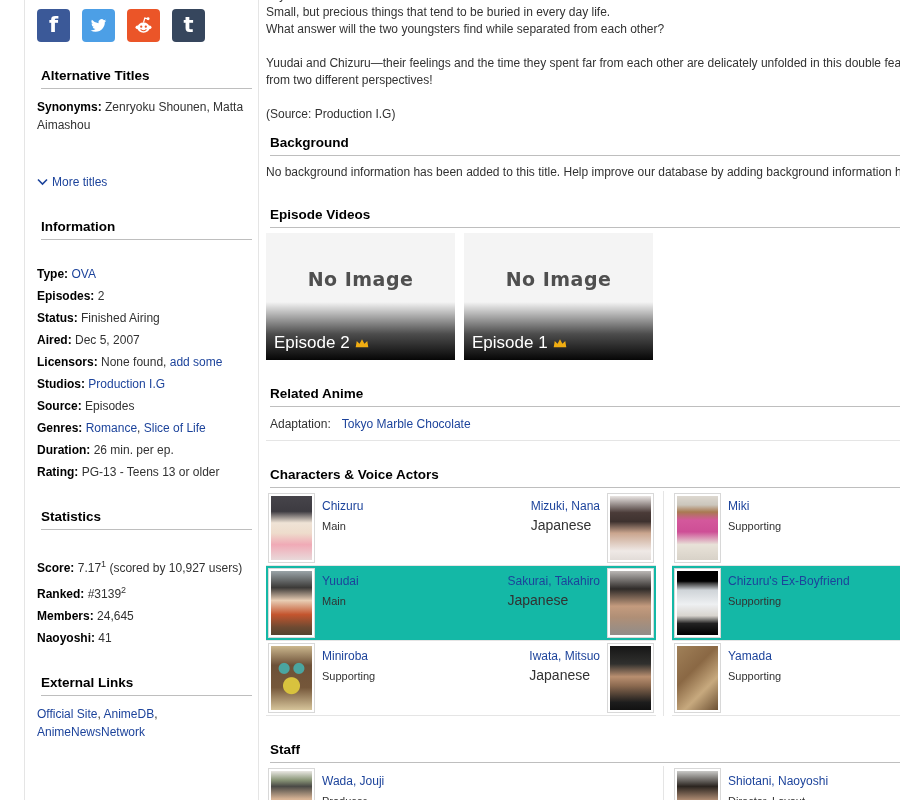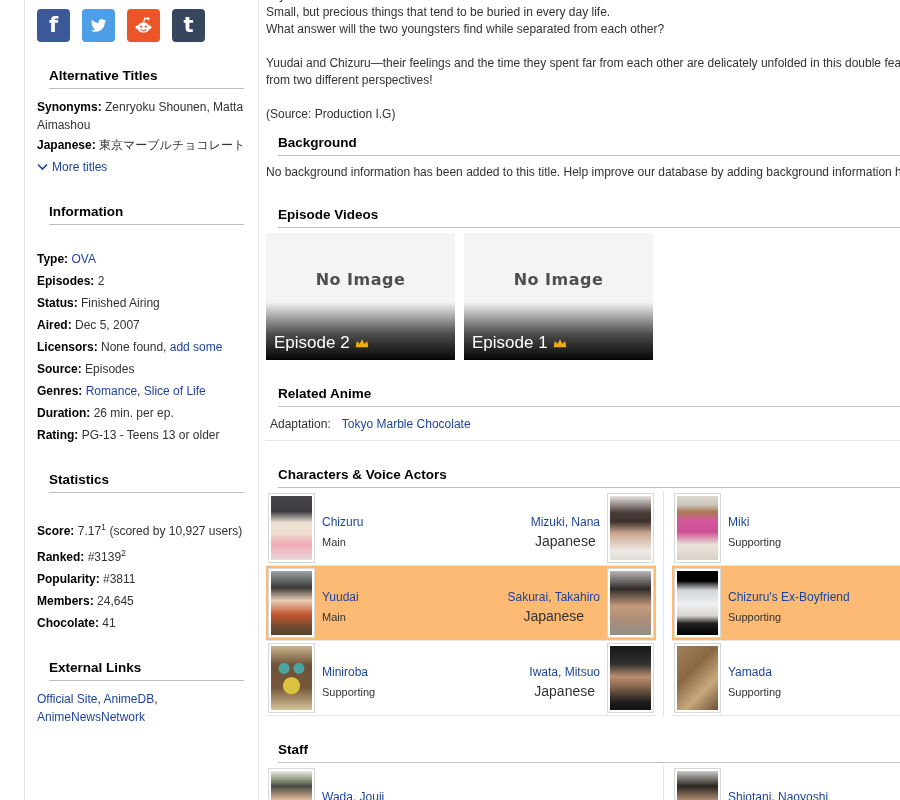--- a/index.html
+++ b/index.html
@@ -20,72 +20,72 @@
     display:flex; align-items:center; justify-content:center; cursor:pointer;
   }
   .sicon.fb { background:#3b5998; }
   .sicon.tw { background:#4c9fe6; }
   .sicon.rd { background:#eb5528; }
   .sicon.tb { background:#36465d; }
   .sicon .letter { font-weight:bold; font-size:21px; line-height:1; font-family:"DejaVu Sans", sans-serif; }
 
   .h2 {
     font-size:13.5px; font-weight:bold; color:#000;
-    border-bottom:1px solid #bebebe; padding:2px 0 5px; margin:24px 12px 0;
+    border-bottom:1px solid #bebebe; padding:2px 0 5px; margin:24px 4px 0;
   }
   .sb-block { margin-top:9px; line-height:18px; }
   .sb-row { line-height:22px; margin-top:0; }
   .sb-rows { margin-top:23px; }
   .sb-row b, .sb-block b { color:#000; }
   sup { font-size:9px; }
-  .morelink { display:inline-flex; align-items:center; gap:4px; line-height:22px; }
+  .morelink { display:inline-flex; align-items:center; gap:4px; line-height:22px;margin-top:37px; }
 
   
   .main { width:1080px; flex-shrink:0; border-left:1px solid #e5e5e5; padding-left:7px; }
   .syn-clip { height:4px; overflow:hidden; }
   .syn-clip > div { margin-top:-13px; line-height:17px; }
   .syn-line { line-height:17px; white-space:nowrap; }
   .gap { height:17px; }
   .h2.first { margin-top:10px; }
   .bg-text { margin-top:8px; line-height:17px; white-space:nowrap; }
 
   
   .ep-videos { display:flex; gap:9px; margin-top:5px; }
   .ep-thumb { width:189px; height:127px; background:#f4f4f4; position:relative; overflow:hidden; cursor:pointer; }
   .ep-noimg {
     position:absolute; top:0; left:0; right:0; height:92px;
     display:flex; align-items:center; justify-content:center;
-    font-weight:bold; font-size:16px; color:#4f4f4f; letter-spacing:0.5px;
+    font-weight:bold; font-size:19px; color:#4f4f4f; letter-spacing:0.5px;
     font-family:"DejaVu Sans", sans-serif;
   }
   .ep-grad {
     position:absolute; left:0; right:0; bottom:0; height:58px;
     background:linear-gradient(to bottom, rgba(70,70,70,0) 0%, rgba(40,40,40,0.82) 55%, #060606 100%);
   }
   .ep-label {
     position:absolute; left:8px; bottom:7px; color:#fff; font-size:17px;
     display:flex; align-items:center; gap:5px;
   }
 
   
   .rel-row { margin-top:3px; padding:7px 0 8px 4px; border-bottom:1px solid #e5e5e5; line-height:15px; }
   .rel-label { margin-right:8px; }
 
   
   .two-col { display:flex; margin-top:3px; }
   .ctable { width:390px; flex-shrink:0; }
   .ctable.right { margin-left:7px; border-left:1px solid #e5e5e5; padding-left:8px; width:395px; }
   .crow { display:flex; align-items:flex-start; min-height:74px; padding:2px 2px; border-bottom:1px solid #e5e5e5; }
-  .crow.alt { background:#fdba74; }
+  .crow.alt { background:#14b8a6; }
   .pframe { width:47px; height:70px; border:1px solid #d8d8d8; background:#fff; padding:2px; flex-shrink:0; cursor:pointer; }
   .pimg { width:100%; height:100%; }
   .cinfo { padding:6px 0 0 7px; }
-  .cname { font-size:12px; line-height:14px;margin-top:16px; }
+  .cname { font-size:12px; line-height:14px; }
   .crole { font-size:11px; color:#323232; margin-top:7px; line-height:12px; }
-  .vainfo { margin-left:auto; text-align:center; padding:6px 7px 0 0; }
+  .vainfo { margin-left:auto; text-align:left; padding:6px 7px 0 0; }
   .valang { font-size:14px; margin-top:4px; }
 
   
   .p-chizuru { background:linear-gradient(180deg,#46444a 0%,#3d3b41 24%,#efe3d6 42%,#eedccc 58%,#f0aab6 76%,#e9d9da 100%); }
   .p-mizuki { background:linear-gradient(180deg,#e9e5e3 0%,#4a3b38 26%,#3e322f 40%,#caa58e 58%,#efe9e6 86%,#e2dcd8 100%); }
   .p-yuudai { background:linear-gradient(180deg,#9aa4a8 0%,#3c3a38 26%,#e8cdb4 46%,#c4552e 68%,#6e4a32 88%,#54432e 100%); }
   .p-sakurai { background:linear-gradient(180deg,#bab7b5 0%,#2f2b29 28%,#c49b7e 55%,#b08f76 72%,#918d8a 100%); }
   .p-miniroba {
     background:
       radial-gradient(circle at 32% 35%, #4aa5a0 0 5px, rgba(0,0,0,0) 6px),
@@ -131,24 +131,20 @@
       <div class="sicon tb">
           <span class="letter">t</span>
         </div>
     </div>
 
     <div class="h2">Alternative Titles</div>
     <div class="sb-block">
       <b>Synonyms:</b>
       <span>Zenryoku Shounen, Matta Aimashou</span>
     </div>
-    <div class="sb-row">
-      <b>Japanese:</b>
-      <span>東京マーブルチョコレート</span>
-    </div>
     <a class="morelink">
       <svg width="11" height="8" viewBox="0 0 11 8">
           <path d="M1 1.5 L5.5 6 L10 1.5" stroke="#1c439b" stroke-width="1.6" fill="none"></path>
         </svg>
       <span>More titles</span>
     </a>
 
     <div class="h2">Information</div>
     <div class="sb-rows">
       <div class="sb-row">
@@ -166,20 +162,24 @@
       <div class="sb-row">
         <b>Aired:</b>
         <span>Dec 5, 2007</span>
       </div>
       <div class="sb-row">
         <b>Licensors:</b>
         <span>None found,</span>
         <a>add some</a>
       </div>
       <div class="sb-row">
+        <b>Studios:</b>
+        <a>Production I.G</a>
+      </div>
+      <div class="sb-row">
         <b>Source:</b>
         <span>Episodes</span>
       </div>
       <div class="sb-row">
         <b>Genres:</b>
         <a>Romance</a><span>,</span>
         <a>Slice of Life</a>
       </div>
       <div class="sb-row">
         <b>Duration:</b>
@@ -196,29 +196,25 @@
       <div class="sb-row">
         <b>Score:</b>
         <span>7.17</span><sup>1</sup>
         <span>(scored by 10,927 users)</span>
       </div>
       <div class="sb-row">
         <b>Ranked:</b>
         <span>#3139</span><sup>2</sup>
       </div>
       <div class="sb-row">
-        <b>Popularity:</b>
-        <span>#3811</span>
-      </div>
-      <div class="sb-row">
         <b>Members:</b>
         <span>24,645</span>
       </div>
       <div class="sb-row">
-        <b>Chocolate:</b>
+        <b>Naoyoshi:</b>
         <span>41</span>
       </div>
     </div>
 
     <div class="h2">External Links</div>
     <div class="sb-block">
       <a>Official Site</a><span>,</span>
       <a>AnimeDB</a><span>,</span>
       <a>AnimeNewsNetwork</a>
     </div>

